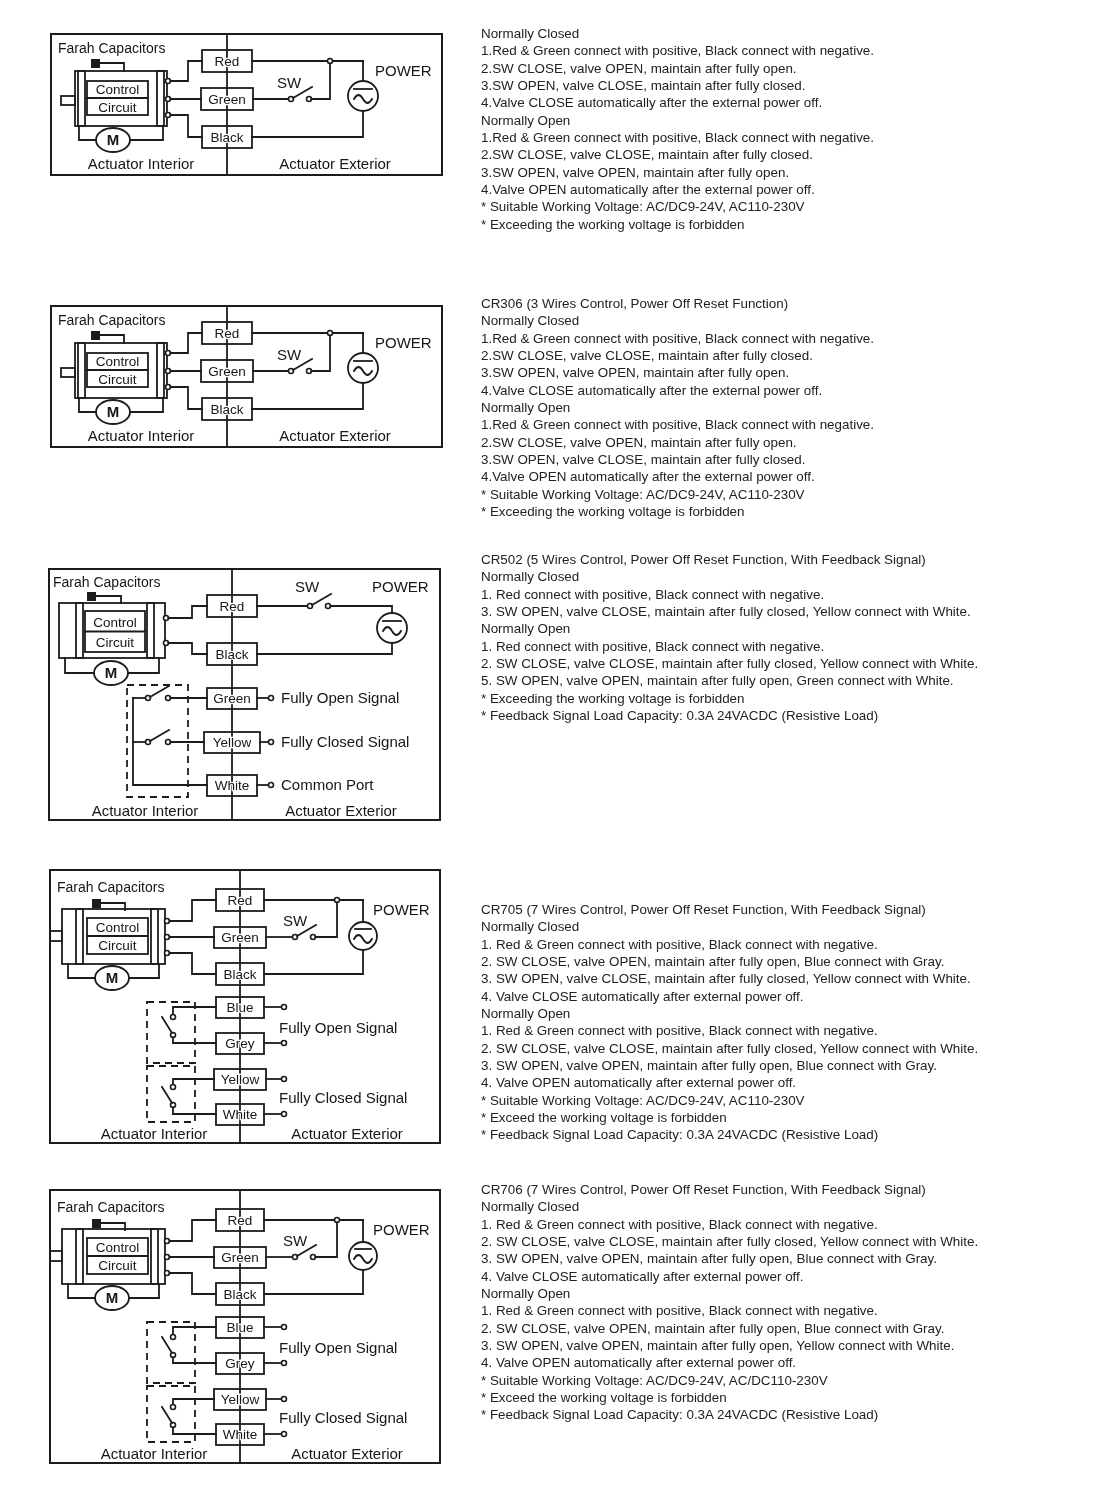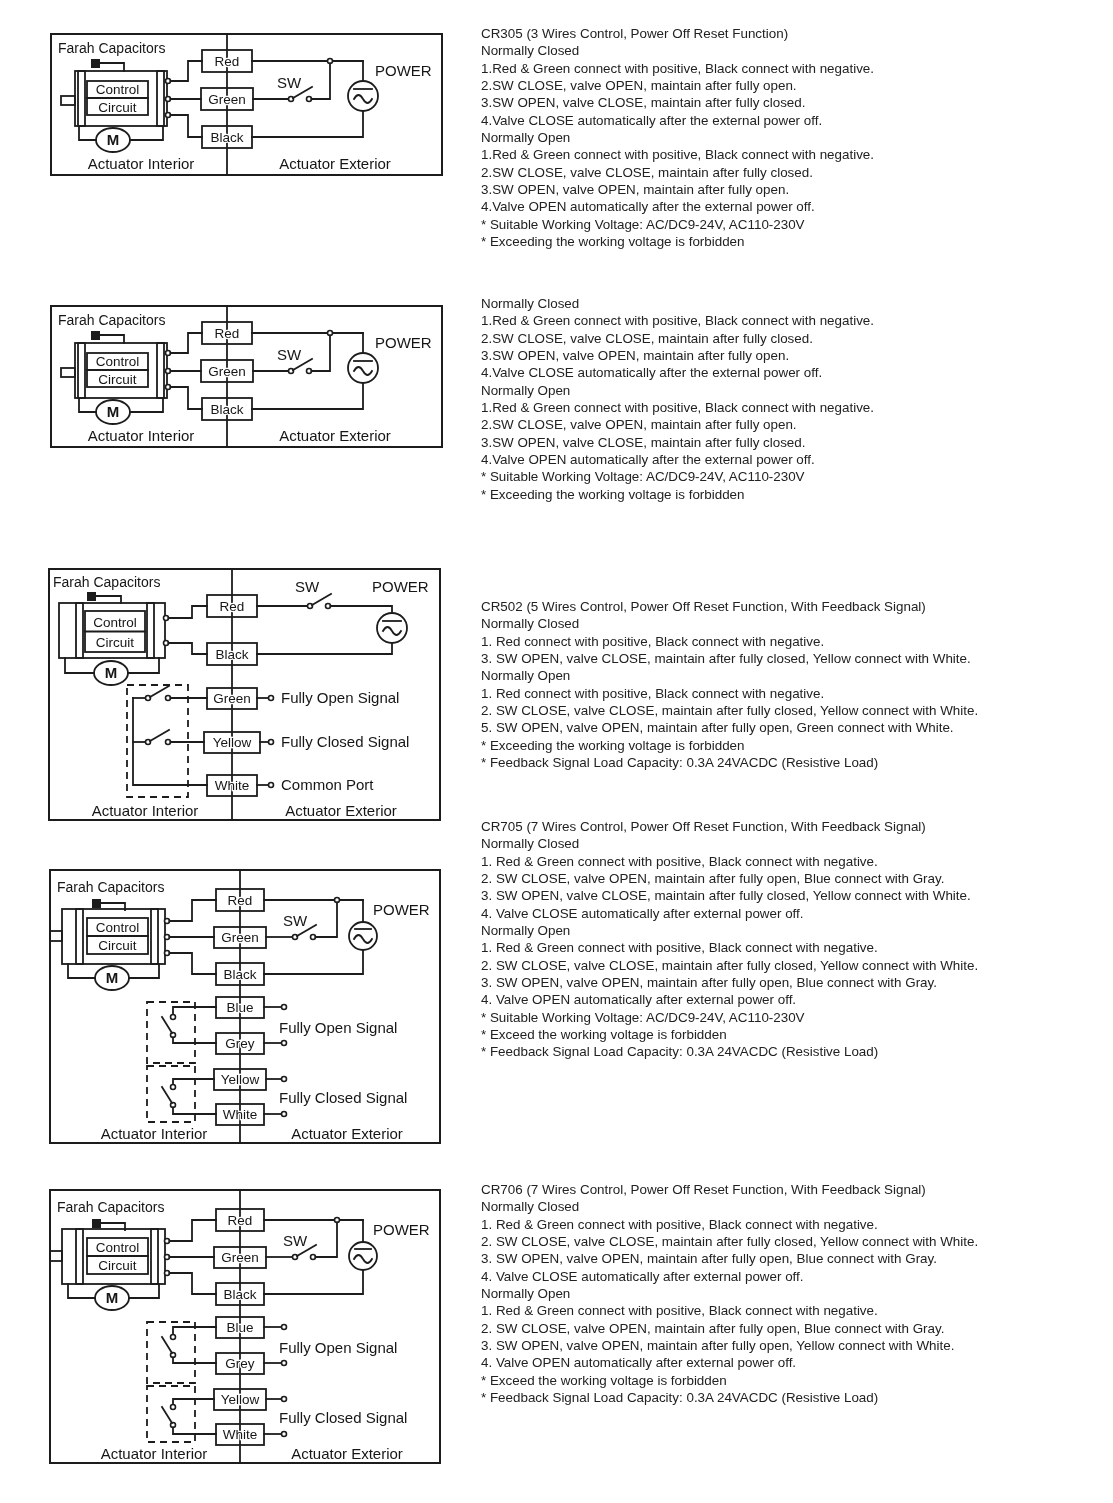--- a/index.html
+++ b/index.html
@@ -79,21 +79,20 @@
     <g>
       <circle class="w" cx="318" cy="68" r="15"></circle>
       <line class="w" x1="309" y1="61" x2="327" y2="61"></line>
       <path class="w" d="M 309 71 q 4.5 -8 9 0 q 4.5 8 9 0"></path>
     </g>
     <polyline class="w" points="318,83 318,109 207,109"></polyline>
     <text class="t15 mid" x="96" y="141">Actuator Interior</text>
     <text class="t15 mid" x="290" y="141">Actuator Exterior</text>
   </svg>
   <div class="spec" style="left:481px;top:25px">
-      <div class="spec-line">CR305 (3 Wires Control, Power Off Reset Function)</div>
       <div class="spec-line">Normally Closed</div>
       <div class="spec-line">1.Red &amp; Green connect with positive, Black connect with negative.</div>
       <div class="spec-line">2.SW CLOSE, valve OPEN, maintain after fully open.</div>
       <div class="spec-line">3.SW OPEN, valve CLOSE, maintain after fully closed.</div>
       <div class="spec-line">4.Valve CLOSE automatically after the external power off.</div>
       <div class="spec-line">Normally Open</div>
       <div class="spec-line">1.Red &amp; Green connect with positive, Black connect with negative.</div>
       <div class="spec-line">2.SW CLOSE, valve CLOSE, maintain after fully closed.</div>
       <div class="spec-line">3.SW OPEN, valve OPEN, maintain after fully open.</div>
       <div class="spec-line">4.Valve OPEN automatically after the external power off.</div>
@@ -152,20 +151,21 @@
     <g>
       <circle class="w" cx="318" cy="68" r="15"></circle>
       <line class="w" x1="309" y1="61" x2="327" y2="61"></line>
       <path class="w" d="M 309 71 q 4.5 -8 9 0 q 4.5 8 9 0"></path>
     </g>
     <polyline class="w" points="318,83 318,109 207,109"></polyline>
     <text class="t15 mid" x="96" y="141">Actuator Interior</text>
     <text class="t15 mid" x="290" y="141">Actuator Exterior</text>
   </svg>
   <div class="spec" style="left:481px;top:295px">
+      <div class="spec-line">CR306 (3 Wires Control, Power Off Reset Function)</div>
       <div class="spec-line">Normally Closed</div>
       <div class="spec-line">1.Red &amp; Green connect with positive, Black connect with negative.</div>
       <div class="spec-line">2.SW CLOSE, valve CLOSE, maintain after fully closed.</div>
       <div class="spec-line">3.SW OPEN, valve OPEN, maintain after fully open.</div>
       <div class="spec-line">4.Valve CLOSE automatically after the external power off.</div>
       <div class="spec-line">Normally Open</div>
       <div class="spec-line">1.Red &amp; Green connect with positive, Black connect with negative.</div>
       <div class="spec-line">2.SW CLOSE, valve OPEN, maintain after fully open.</div>
       <div class="spec-line">3.SW OPEN, valve CLOSE, maintain after fully closed.</div>
       <div class="spec-line">4.Valve OPEN automatically after the external power off.</div>
@@ -246,21 +246,21 @@
     <line class="w" x1="215" y1="177" x2="223.5" y2="177"></line>
       <circle class="term" cx="226" cy="177" r="2.5"></circle>
     <line class="w" x1="212" y1="220" x2="223.5" y2="220"></line>
       <circle class="term" cx="226" cy="220" r="2.5"></circle>
     <text class="t15" x="236" y="138">Fully Open Signal</text>
     <text class="t15" x="236" y="182">Fully Closed Signal</text>
     <text class="t15" x="236" y="225">Common Port</text>
     <text class="t15 mid" x="100" y="251">Actuator Interior</text>
     <text class="t15 mid" x="296" y="251">Actuator Exterior</text>
   </svg>
-  <div class="spec" style="left:481px;top:598px">
+  <div class="spec" style="left:481px;top:551px">
       <div class="spec-line">CR502 (5 Wires Control, Power Off Reset Function, With Feedback Signal)</div>
       <div class="spec-line">Normally Closed</div>
       <div class="spec-line">1. Red connect with positive, Black connect with negative.</div>
       <div class="spec-line">3. SW OPEN, valve CLOSE, maintain after fully closed, Yellow connect with White.</div>
       <div class="spec-line">Normally Open</div>
       <div class="spec-line">1. Red connect with positive, Black connect with negative.</div>
       <div class="spec-line">2. SW CLOSE, valve CLOSE, maintain after fully closed, Yellow connect with White.</div>
       <div class="spec-line">5. SW OPEN, valve OPEN, maintain after fully open, Green connect with White.</div>
       <div class="spec-line">* Exceeding the working voltage is forbidden</div>
       <div class="spec-line">* Feedback Signal Load Capacity: 0.3A 24VACDC (Resistive Load)</div>
@@ -350,21 +350,21 @@
       <circle class="term" cx="239" cy="177" r="2.5"></circle>
     <line class="w" x1="221" y1="213" x2="236.5" y2="213"></line>
       <circle class="term" cx="239" cy="213" r="2.5"></circle>
     <line class="w" x1="219" y1="248" x2="236.5" y2="248"></line>
       <circle class="term" cx="239" cy="248" r="2.5"></circle>
     <text class="t15" x="234" y="167">Fully Open Signal</text>
     <text class="t15" x="234" y="237">Fully Closed Signal</text>
     <text class="t15 mid" x="109" y="273">Actuator Interior</text>
     <text class="t15 mid" x="302" y="273">Actuator Exterior</text>
   </svg>
-  <div class="spec" style="left:481px;top:818px">
+  <div class="spec" style="left:481px;top:901px">
       <div class="spec-line">CR705 (7 Wires Control, Power Off Reset Function, With Feedback Signal)</div>
       <div class="spec-line">Normally Closed</div>
       <div class="spec-line">1. Red &amp; Green connect with positive, Black connect with negative.</div>
       <div class="spec-line">2. SW CLOSE, valve OPEN, maintain after fully open, Blue connect with Gray.</div>
       <div class="spec-line">3. SW OPEN, valve CLOSE, maintain after fully closed, Yellow connect with White.</div>
       <div class="spec-line">4. Valve CLOSE automatically after external power off.</div>
       <div class="spec-line">Normally Open</div>
       <div class="spec-line">1. Red &amp; Green connect with positive, Black connect with negative.</div>
       <div class="spec-line">2. SW CLOSE, valve CLOSE, maintain after fully closed, Yellow connect with White.</div>
       <div class="spec-line">3. SW OPEN, valve OPEN, maintain after fully open, Blue connect with Gray.</div>
@@ -470,17 +470,18 @@
       <div class="spec-line">Normally Closed</div>
       <div class="spec-line">1. Red &amp; Green connect with positive, Black connect with negative.</div>
       <div class="spec-line">2. SW CLOSE, valve CLOSE, maintain after fully closed, Yellow connect with White.</div>
       <div class="spec-line">3. SW OPEN, valve OPEN, maintain after fully open, Blue connect with Gray.</div>
       <div class="spec-line">4. Valve CLOSE automatically after external power off.</div>
       <div class="spec-line">Normally Open</div>
       <div class="spec-line">1. Red &amp; Green connect with positive, Black connect with negative.</div>
       <div class="spec-line">2. SW CLOSE, valve OPEN, maintain after fully open, Blue connect with Gray.</div>
       <div class="spec-line">3. SW OPEN, valve OPEN, maintain after fully open, Yellow connect with White.</div>
       <div class="spec-line">4. Valve OPEN automatically after external power off.</div>
+      <div class="spec-line">* Suitable Working Voltage: AC/DC9-24V, AC/DC110-230V</div>
       <div class="spec-line">* Exceed the working voltage is forbidden</div>
       <div class="spec-line">* Feedback Signal Load Capacity: 0.3A 24VACDC (Resistive Load)</div>
     </div>
 
 </div>
 
 </body></html>

